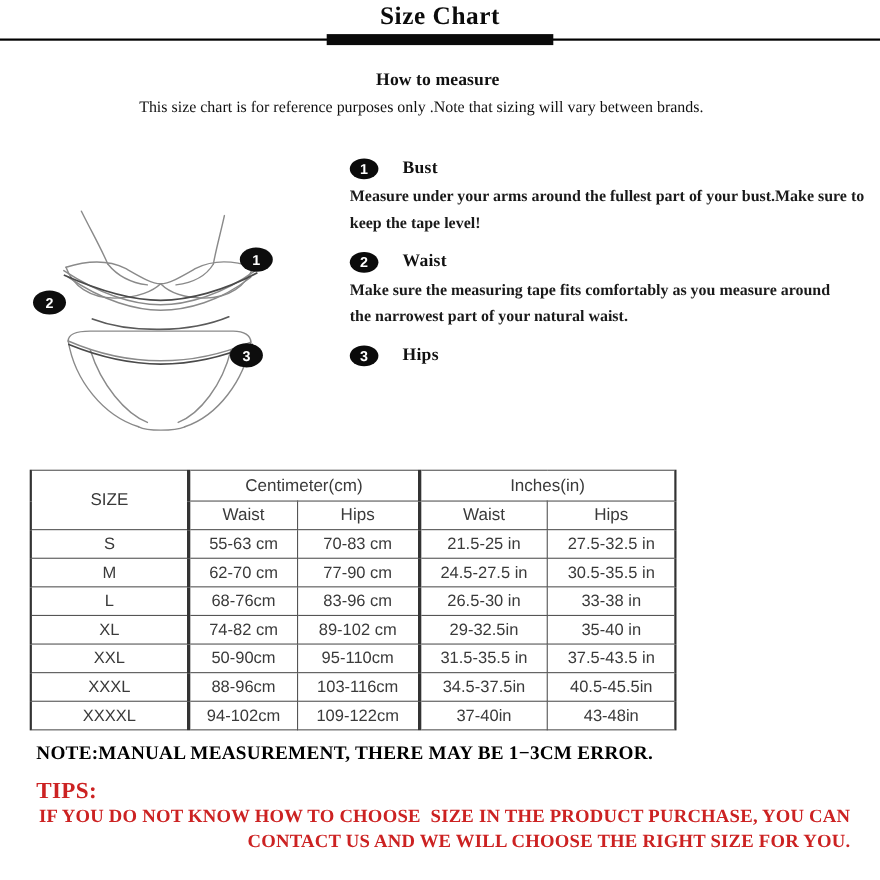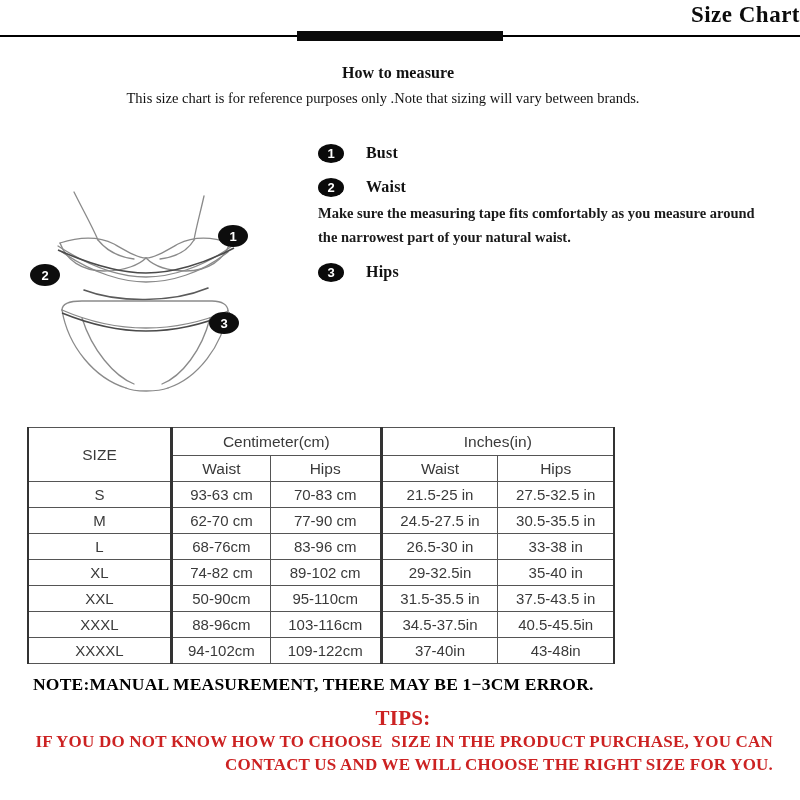--- a/index.html
+++ b/index.html
@@ -17,21 +17,21 @@
   }
 
   
   #header {
     position: absolute;
     left: 0; top: 0; width: 800px; height: 62px;
   }
   #title {
     position: absolute;
     left: 0; top: 2px; width: 800px;
-    text-align: right;
+    text-align: center;
     font-family: "Liberation Serif", serif;
     font-weight: bold;
     font-size: 23px;
     letter-spacing: 0.5px;
     color: #0b0b0b;
   }
   #rule-wrap {
     position: absolute;
     left: 0; top: 31px; width: 800px; height: 10px;
   }
@@ -251,20 +251,21 @@
   </svg>
 </div>
 
 <div id="steps">
 
   <div class="step" id="step-bust">
     <div class="step-head">
       <div class="badge">1</div>
       <div class="step-title">Bust</div>
     </div>
+    <div class="step-text">Measure under your arms around the fullest part of your bust.Make sure to keep the tape level!</div>
   </div>
 
   <div class="step" id="step-waist">
     <div class="step-head">
       <div class="badge">2</div>
       <div class="step-title">Waist</div>
     </div>
     <div class="step-text">Make sure the measuring tape fits comfortably as you measure around the narrowest part of your natural waist.</div>
   </div>
 
@@ -287,21 +288,21 @@
     <tr>
       <th class="grp-div">Waist</th>
       <th>Hips</th>
       <th class="grp-div">Waist</th>
       <th class="tbl-right">Hips</th>
     </tr>
   </thead>
   <tbody>
     <tr>
       <td class="sz tbl-left">S</td>
-      <td class="grp-div">93-63 cm</td>
+      <td class="grp-div">55-63 cm</td>
       <td>70-83 cm</td>
       <td class="grp-div">21.5-25 in</td>
       <td class="tbl-right">27.5-32.5 in</td>
     </tr>
     <tr>
       <td class="sz tbl-left">M</td>
       <td class="grp-div">62-70 cm</td>
       <td>77-90 cm</td>
       <td class="grp-div">24.5-27.5 in</td>
       <td class="tbl-right">30.5-35.5 in</td>
@@ -340,15 +341,15 @@
       <td>109-122cm</td>
       <td class="grp-div">37-40in</td>
       <td class="tbl-right">43-48in</td>
     </tr>
   </tbody>
 </table>
 
 <div id="note">NOTE:MANUAL MEASUREMENT, THERE MAY BE 1−3CM ERROR.</div>
 
 <div id="tips">
-  <div id="tips-heading" style="color: rgb(204, 34, 34); text-align: center;">TIPS:</div>
+  <div id="tips-heading" style="color: rgb(204, 34, 34);">TIPS:</div>
   <div id="tips-body" style="color: rgb(204, 34, 34);">IF YOU DO NOT KNOW HOW TO CHOOSE  SIZE IN THE PRODUCT PURCHASE, YOU CAN CONTACT US AND WE WILL CHOOSE THE RIGHT SIZE FOR YOU.</div>
 </div>
 
 </body></html>

